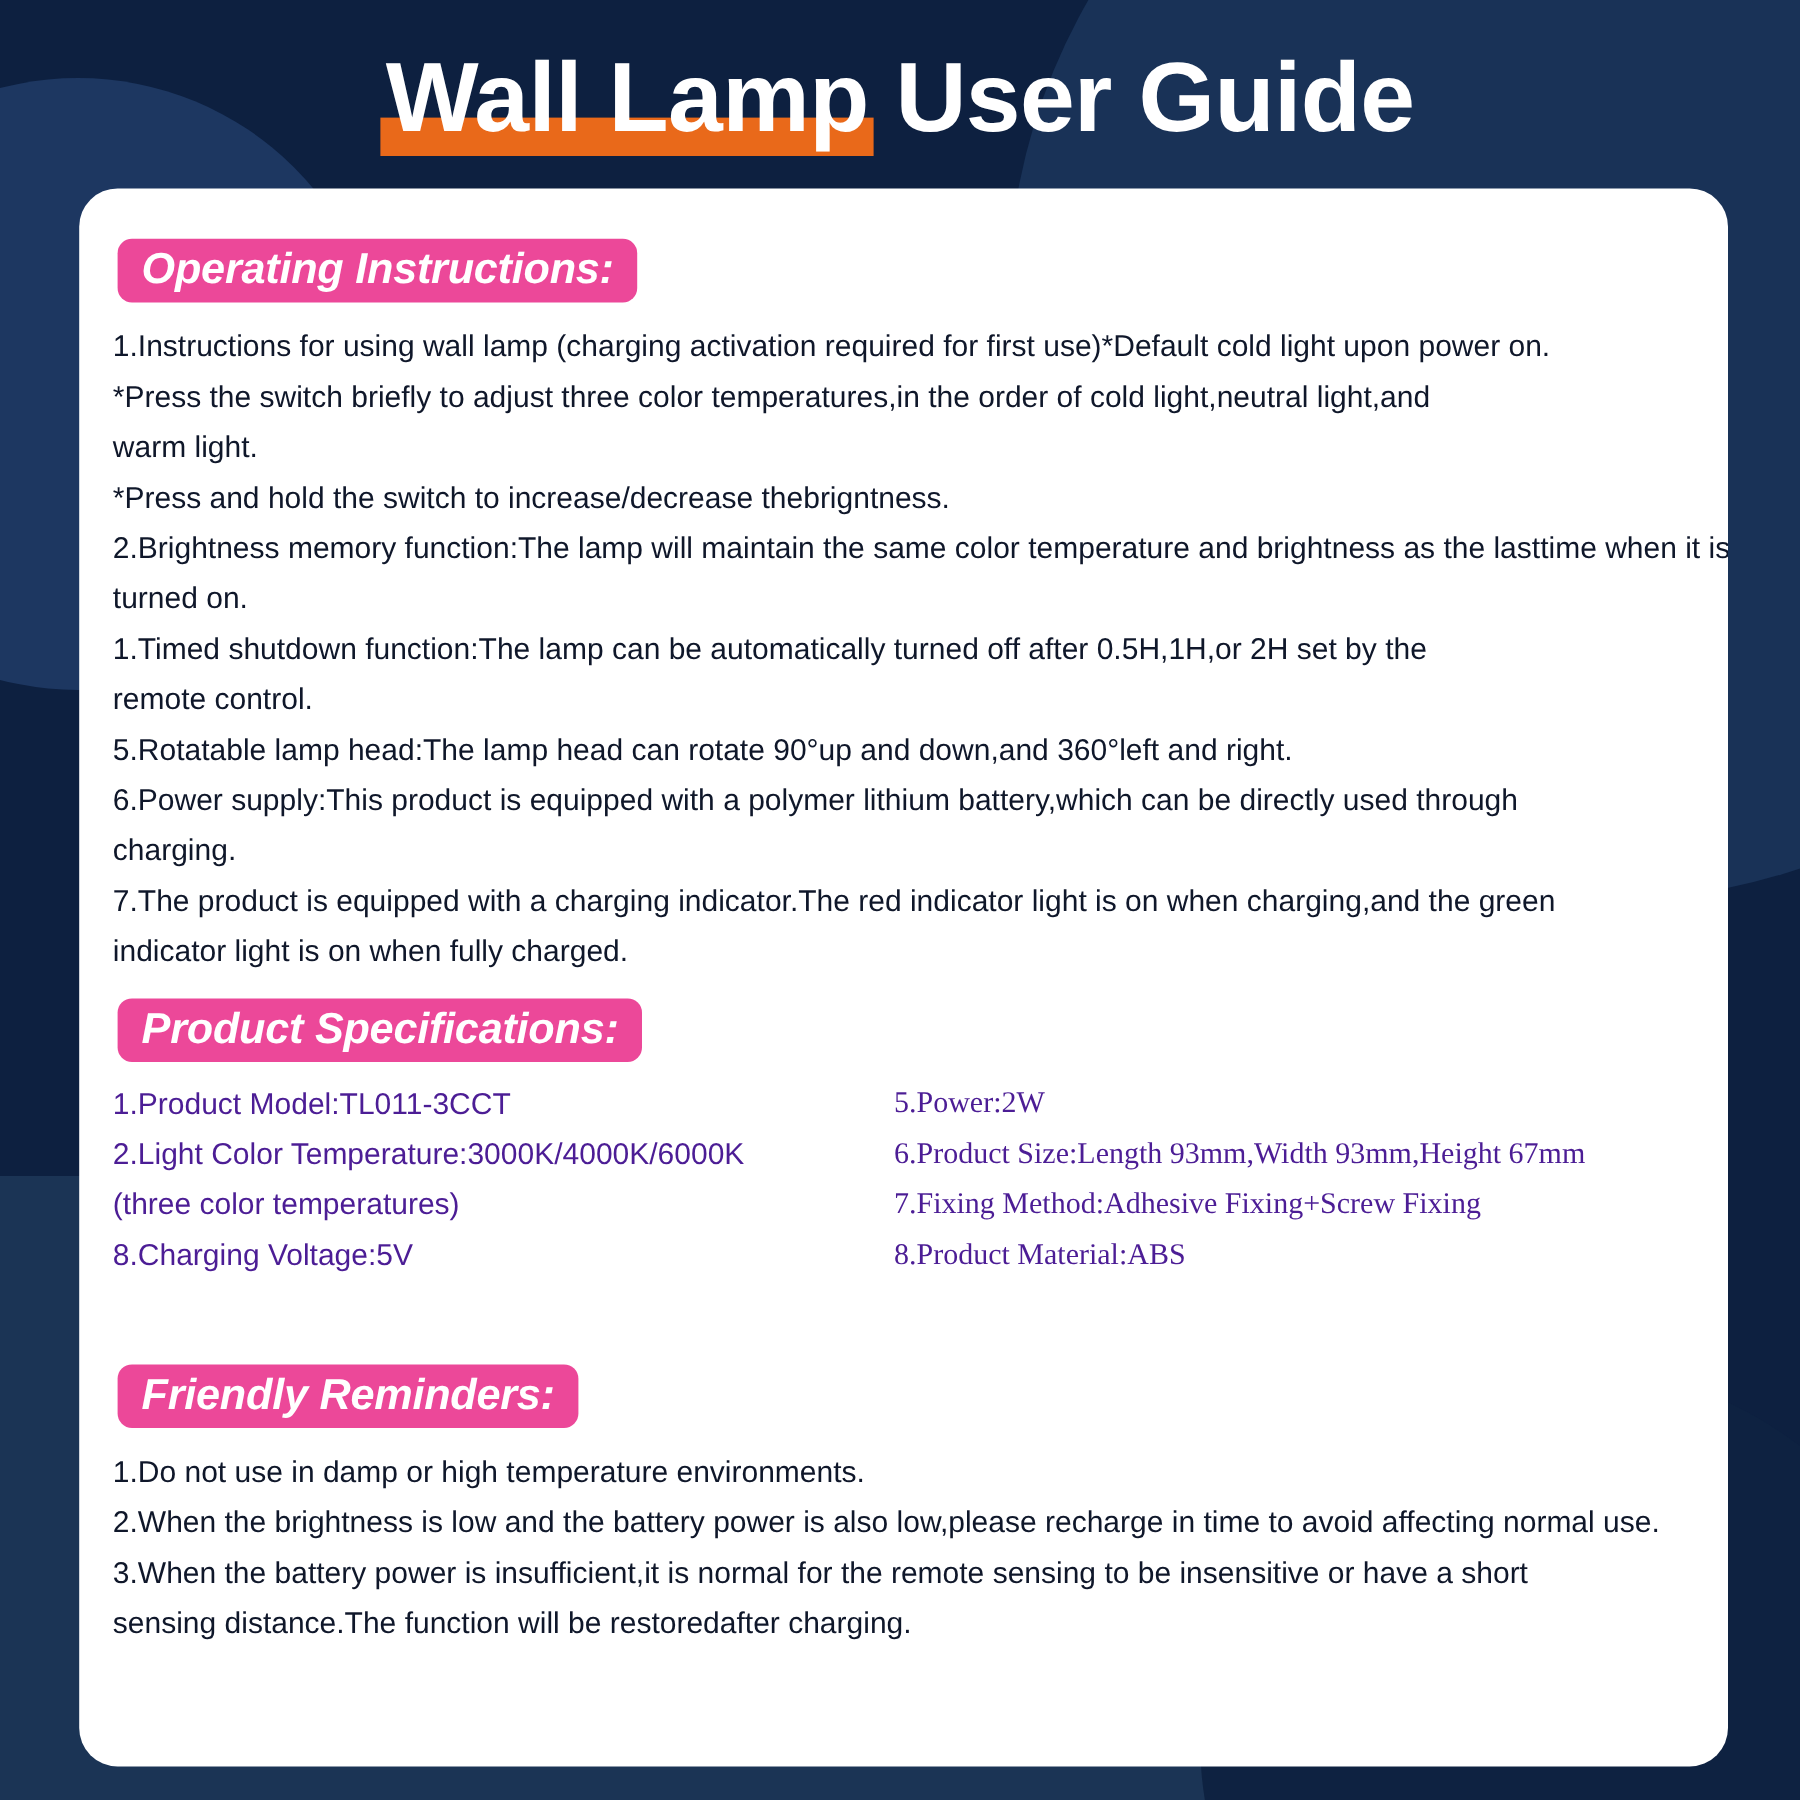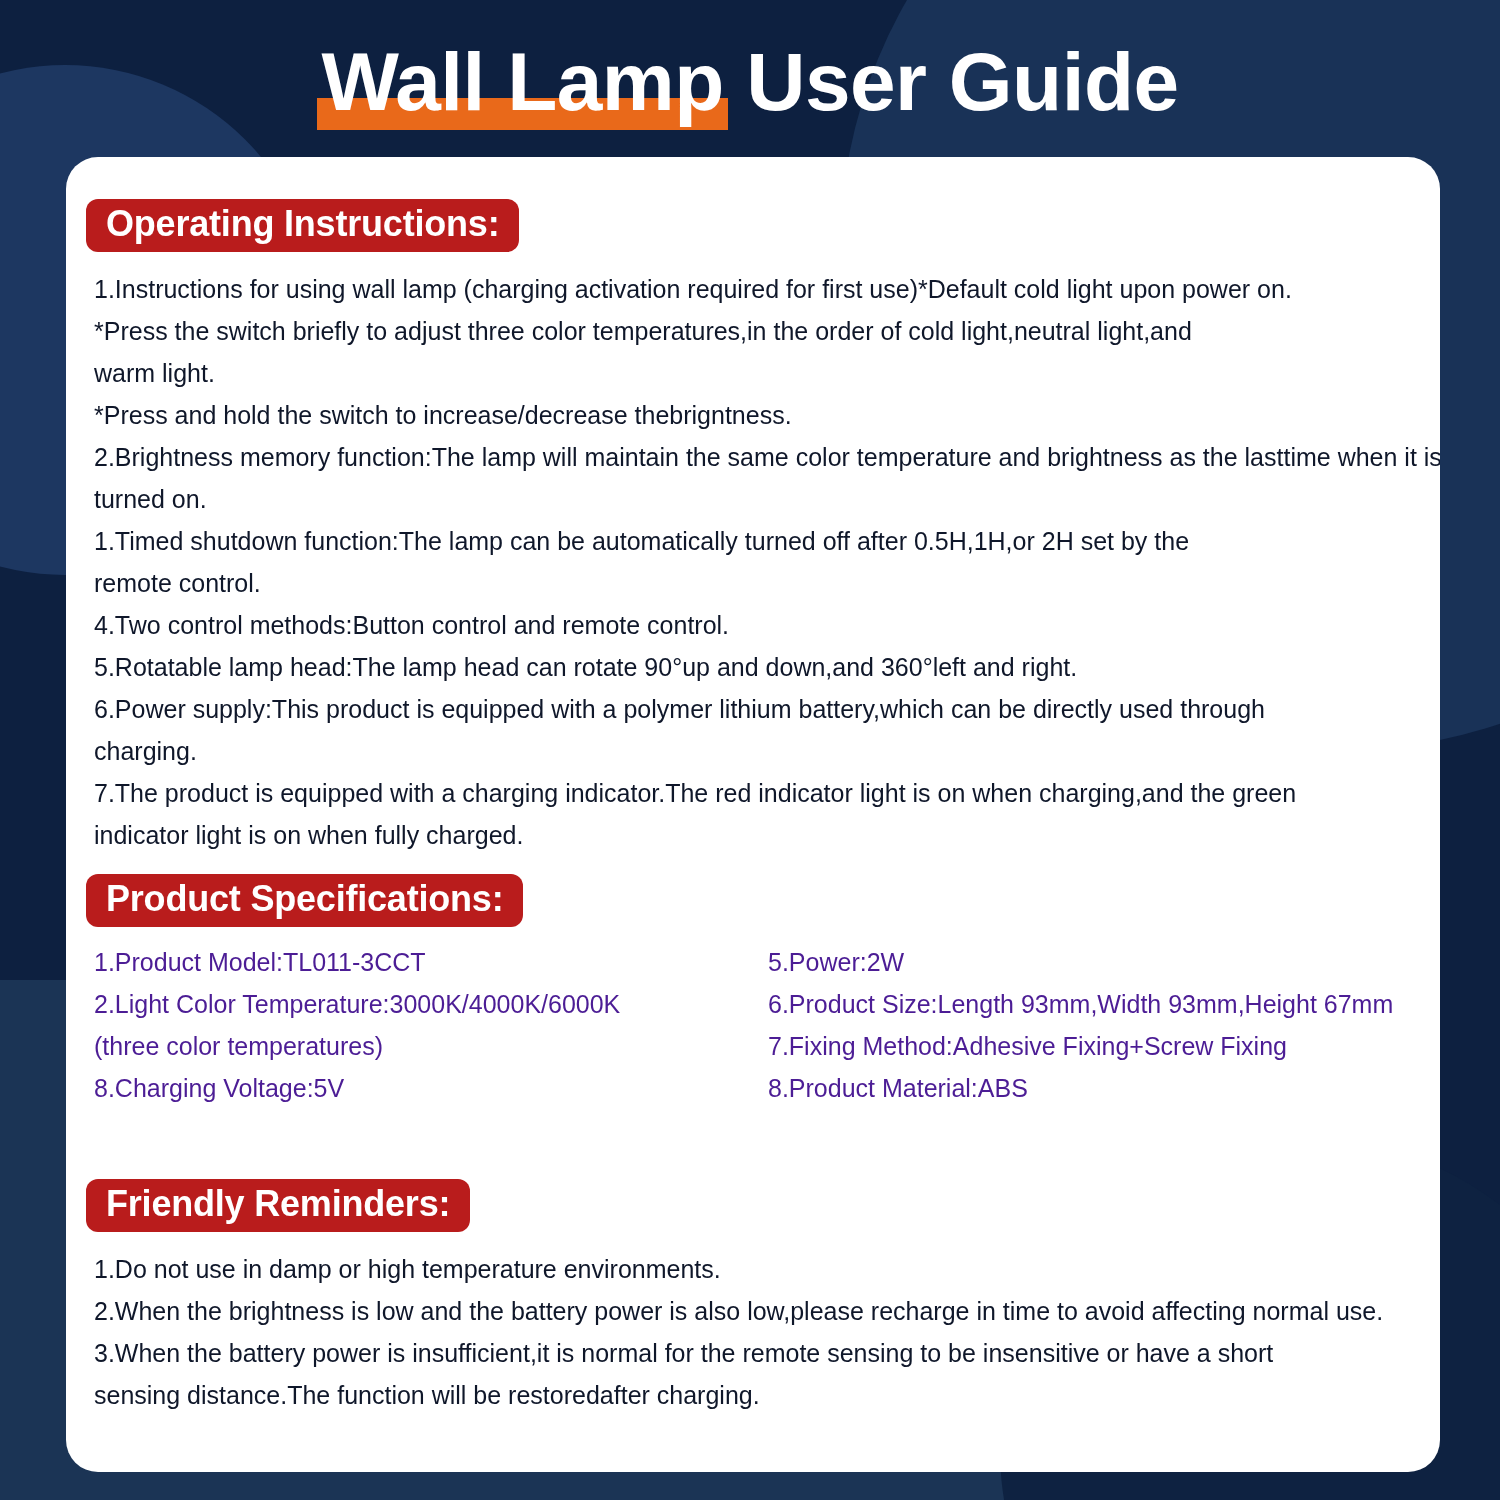--- a/index.html
+++ b/index.html
@@ -94,29 +94,30 @@
     border-radius: 32px;
     z-index: 3;
     box-sizing: border-box;
     padding: 42px 0 0 0;
     overflow: hidden;
   }
 
   
   .pill {
     display: inline-block;
-    background: #b91c1c;
+    background: #ec4899;
     color: #ffffff;
     font-size: 36px;
     font-weight: bold;
     border-radius: 12px;
     padding: 7px 20px 10px 20px;
     line-height: 1.0;
-    margin-left: 20px;
+    margin-left: 32px;
     letter-spacing: -0.2px;
+    font-style: italic;
   }
 
   
   .body-block {
     margin: 16px 0 0 0;
     padding: 0 28px 0 28px;
   }
   .line {
     font-size: 25px;
     color: #0f172a;
@@ -131,22 +132,23 @@
     padding: 0 28px;
     height: 230px;
   }
   .spec-col-left {
     position: absolute;
     left: 28px; top: 0;
     width: 640px;
   }
   .spec-col-right {
     position: absolute;
-    left: 702px; top: 0;
+    left: 679px; top: 0;
     width: 660px;
+    font-family: Liberation Serif, serif;
   }
   .spec-line {
     font-size: 25px;
     color: #4c1d95;
     line-height: 42px;
     white-space: nowrap;
   }
 
   .sec-gap-1 { height: 18px; }
   .sec-gap-2 { height: 8px; }
@@ -174,21 +176,20 @@
     <div class="pill">Operating Instructions:</div>
     <div class="body-block">
       <div class="line">1.Instructions for using wall lamp (charging activation required for first use)*Default cold light upon power on.</div>
       <div class="line">*Press the switch briefly to adjust three color temperatures,in the order of cold light,neutral light,and</div>
       <div class="line">warm light.</div>
       <div class="line">*Press and hold the switch to increase/decrease thebrigntness.</div>
       <div class="line">2.Brightness memory function:The lamp will maintain the same color temperature and brightness as the lasttime when it is</div>
       <div class="line">turned on.</div>
       <div class="line">1.Timed shutdown function:The lamp can be automatically turned off after 0.5H,1H,or 2H set by the</div>
       <div class="line">remote control.</div>
-      <div class="line">4.Two control methods:Button control and remote control.</div>
       <div class="line">5.Rotatable lamp head:The lamp head can rotate 90°up and down,and 360°left and right.</div>
       <div class="line">6.Power supply:This product is equipped with a polymer lithium battery,which can be directly used through</div>
       <div class="line">charging.</div>
       <div class="line">7.The product is equipped with a charging indicator.The red indicator light is on when charging,and the green</div>
       <div class="line">indicator light is on when fully charged.</div>
     </div>
 
     <div class="sec-gap-1"></div>
 
     

